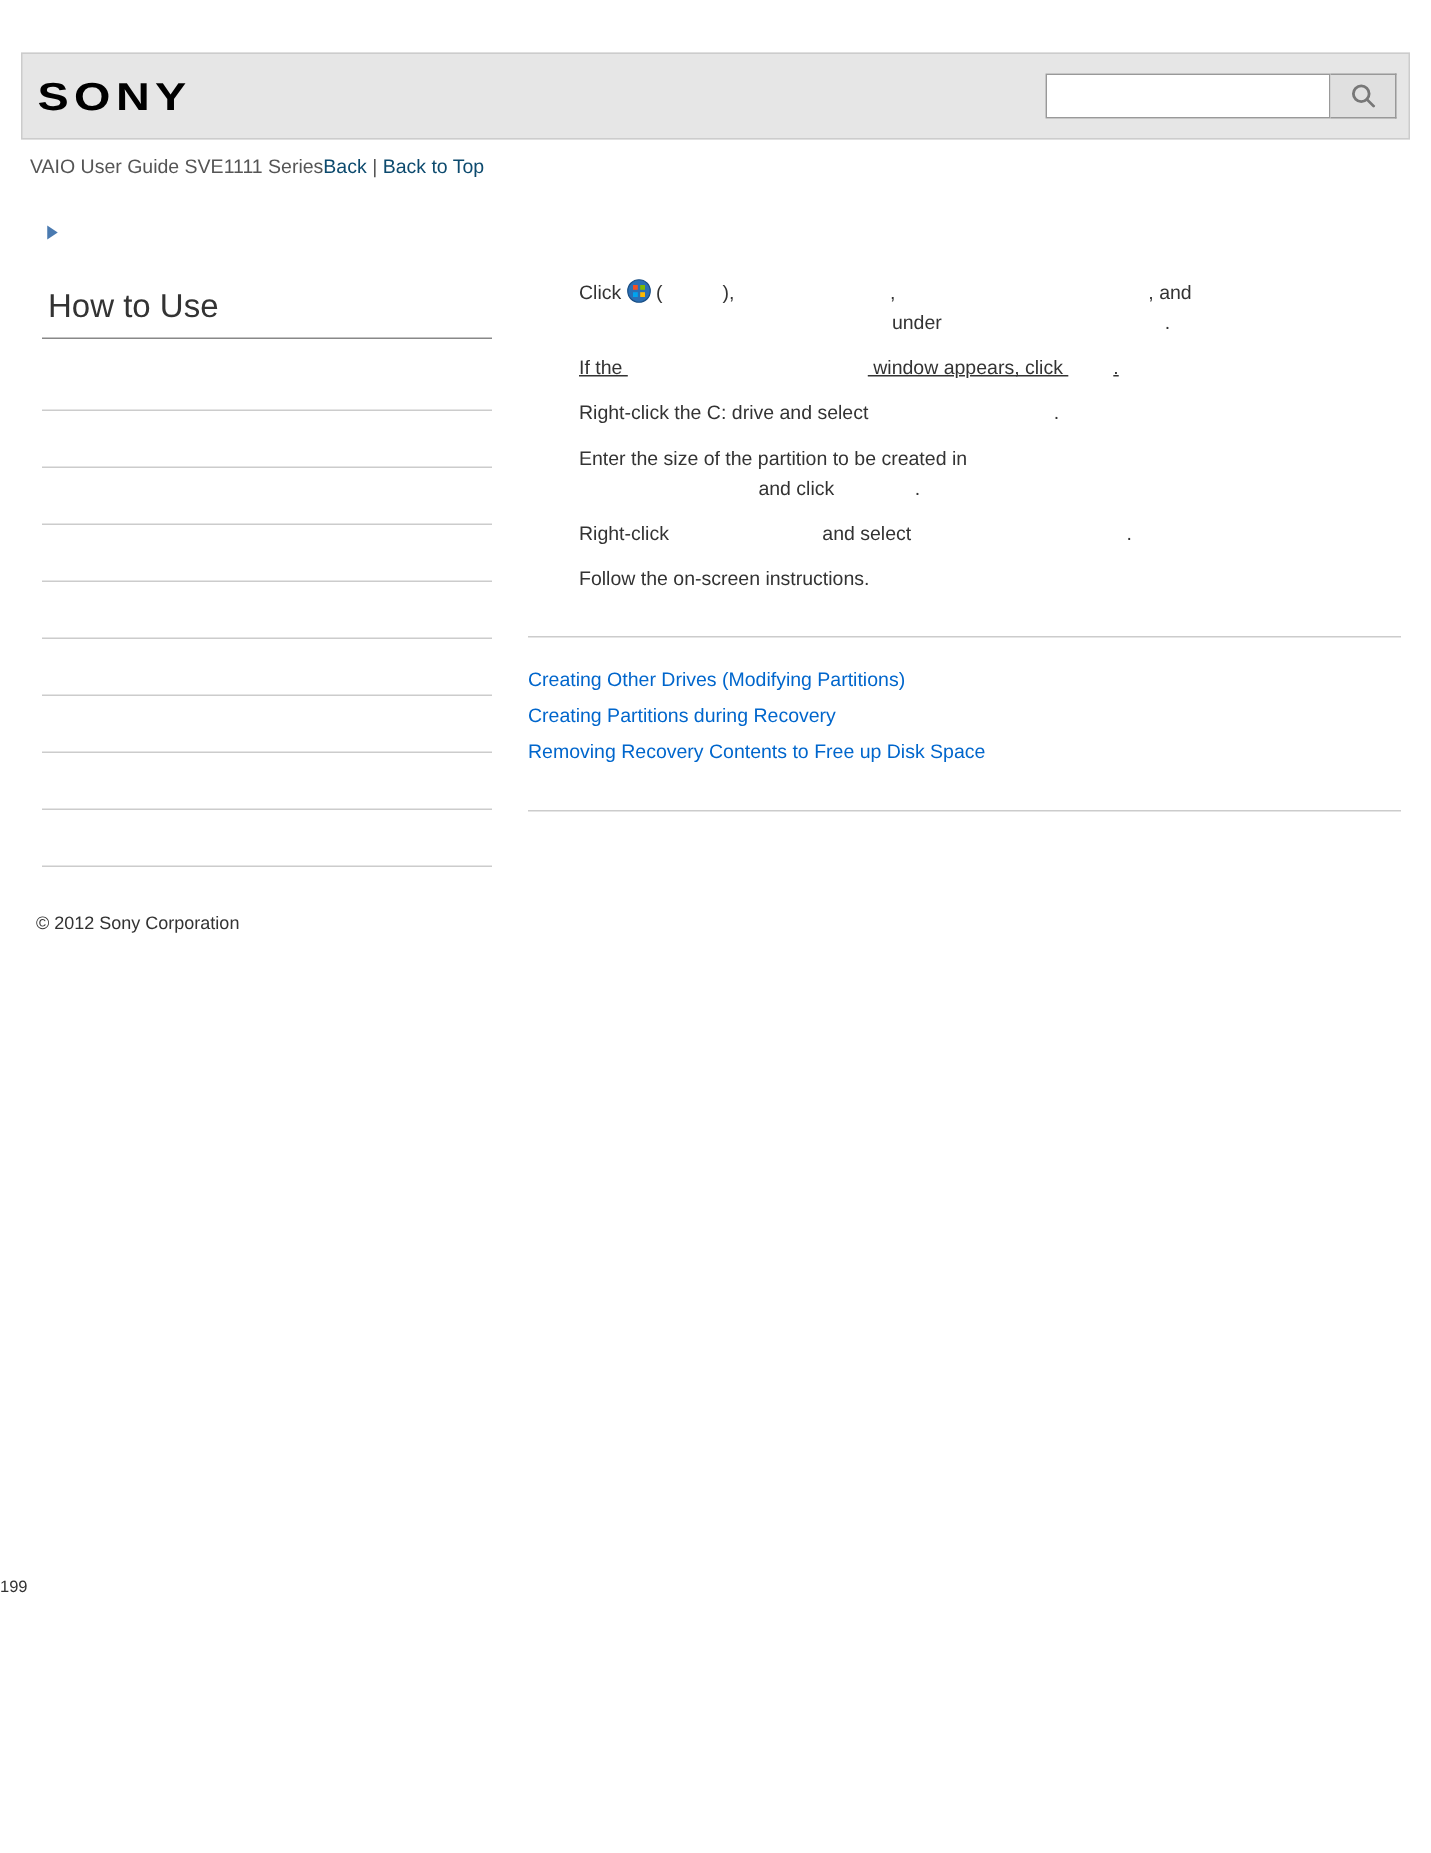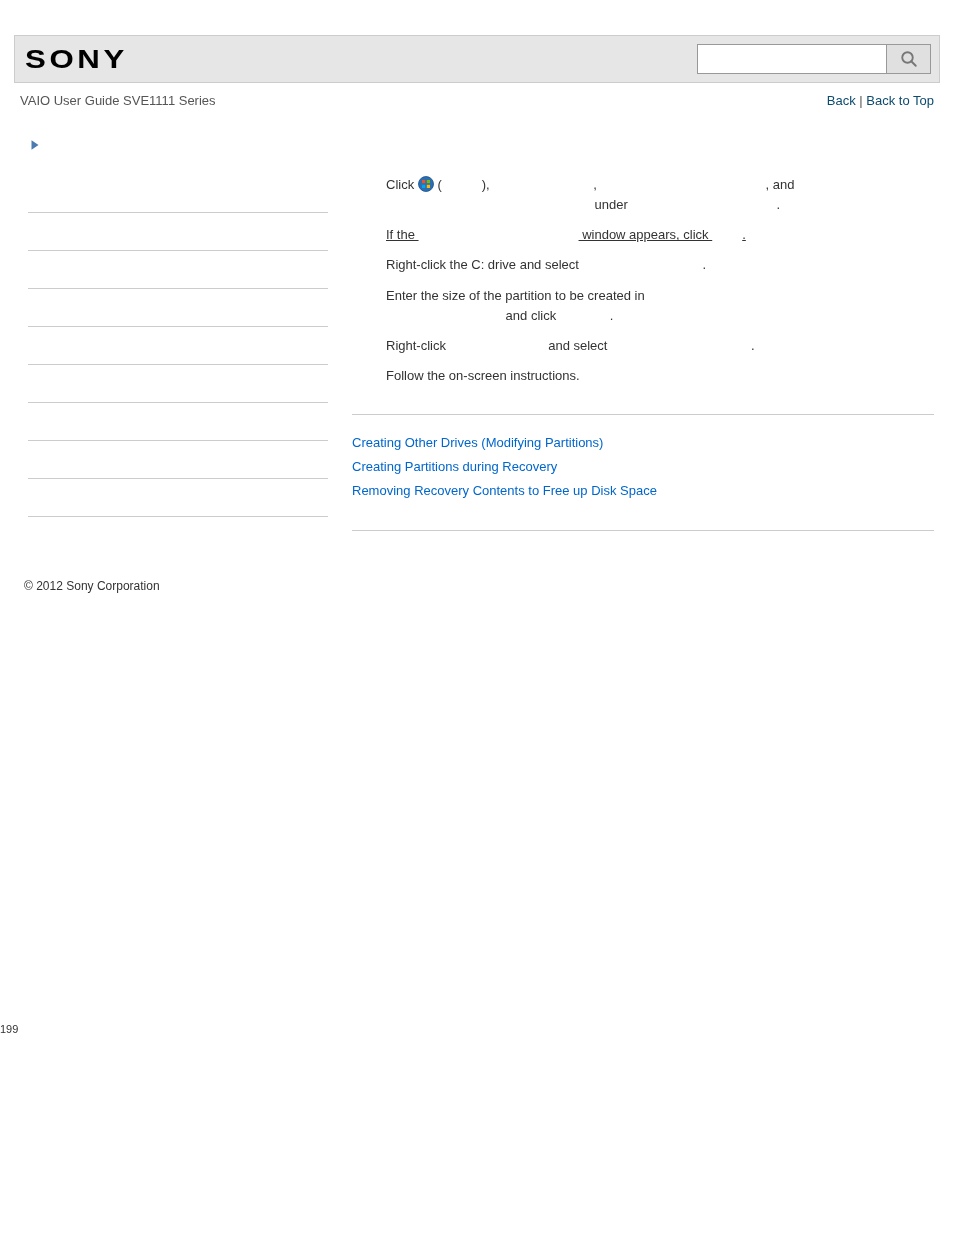--- a/index.html
+++ b/index.html
@@ -7,21 +7,21 @@
     font-family: Arial, Helvetica, sans-serif;
     font-size: 13px;
     color: #333;
     background: #fff;
     width: 954px;
   }
   .header-bar {
     background: #e6e6e6;
     border: 1px solid #ccc;
     margin: 35px 14px 0 14px;
-    height: 48px;
+    height: 58px;
     display: flex;
     align-items: center;
     justify-content: space-between;
     padding: 0 8px 0 10px;
   }
   .logo {
     font-family: "Arial Black", Arial, sans-serif;
     font-weight: 900;
     font-size: 26px;
     letter-spacing: 3px;
@@ -49,21 +49,20 @@
     border-left: none;
     background: #e0e0e0;
     display: flex;
     align-items: center;
     justify-content: center;
     cursor: pointer;
   }
   .search-button svg { width: 18px; height: 18px; }
   .subheader {
     display: flex;
-    justify-content: space-between;
     align-items: center;
     padding: 10px 20px 0 20px;
     font-size: 13px;
   }
   .subheader .guide-title { color: #555; }
   .subheader a { color: #0c4a6e; text-decoration: none; }
   .divider { color: #555; }
   .chevron-row {
     padding: 30px 28px 0 28px;
   }
@@ -164,20 +163,21 @@
 </div>
 
 <div class="chevron-row">
   <svg viewBox="0 0 24 24">
     <path d="M6 4 L18 12 L6 20 Z" fill="#4a7ab0"></path>
   </svg>
 </div>
 
 <div class="main">
   <aside class="sidebar">
+    <h2>How to Use</h2>
     <div class="nav-item"></div>
     <div class="nav-item"></div>
     <div class="nav-item"></div>
     <div class="nav-item"></div>
     <div class="nav-item"></div>
     <div class="nav-item"></div>
     <div class="nav-item"></div>
     <div class="nav-item"></div>
     <div class="nav-item"></div>
   </aside>

